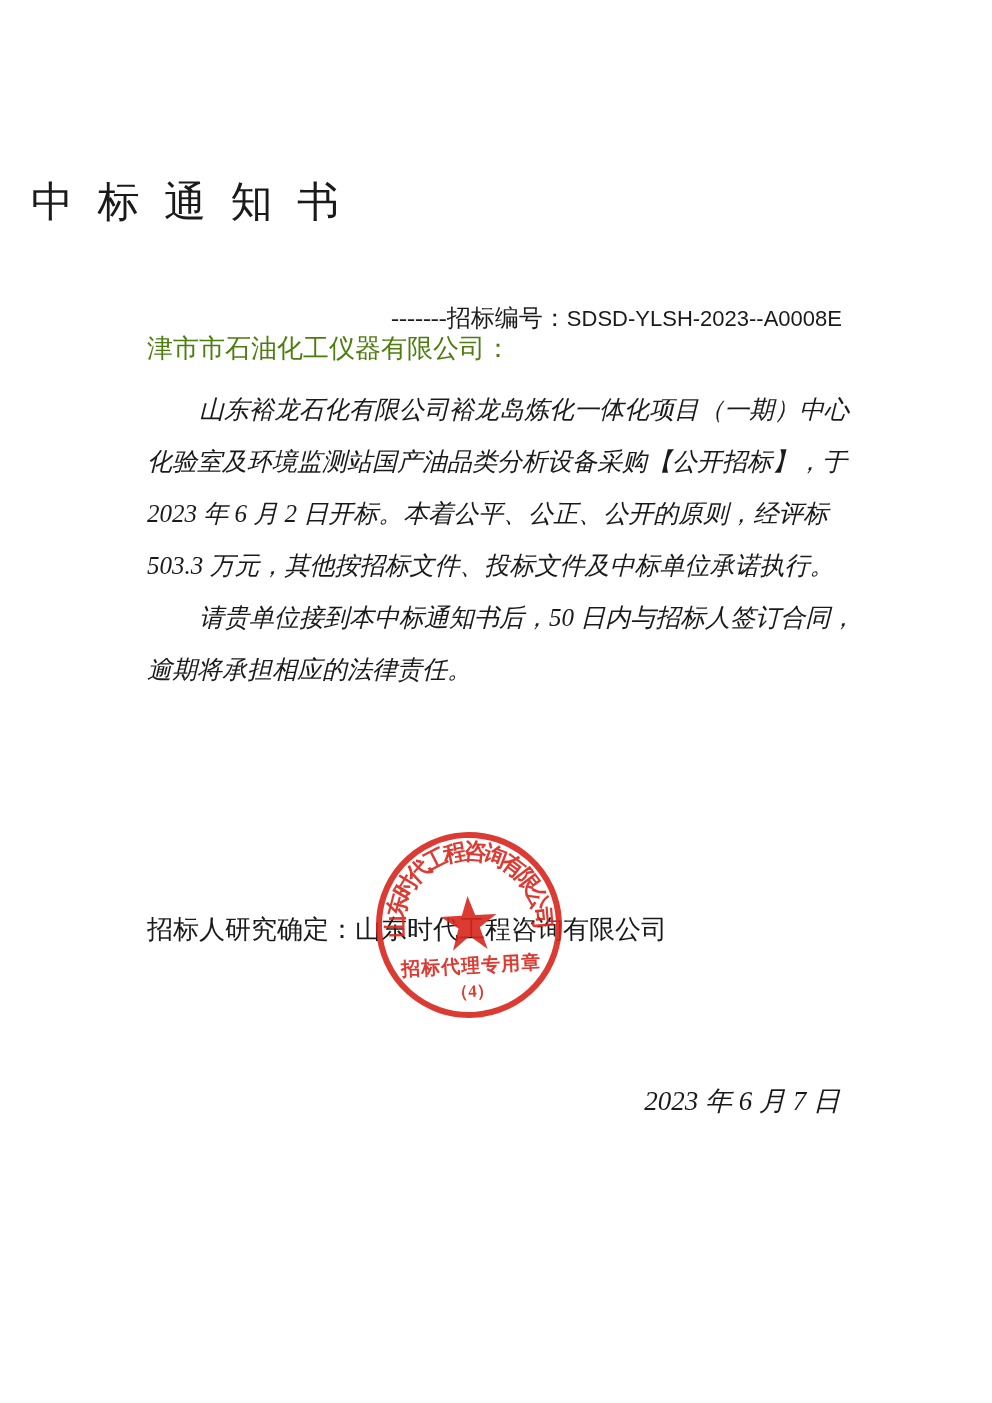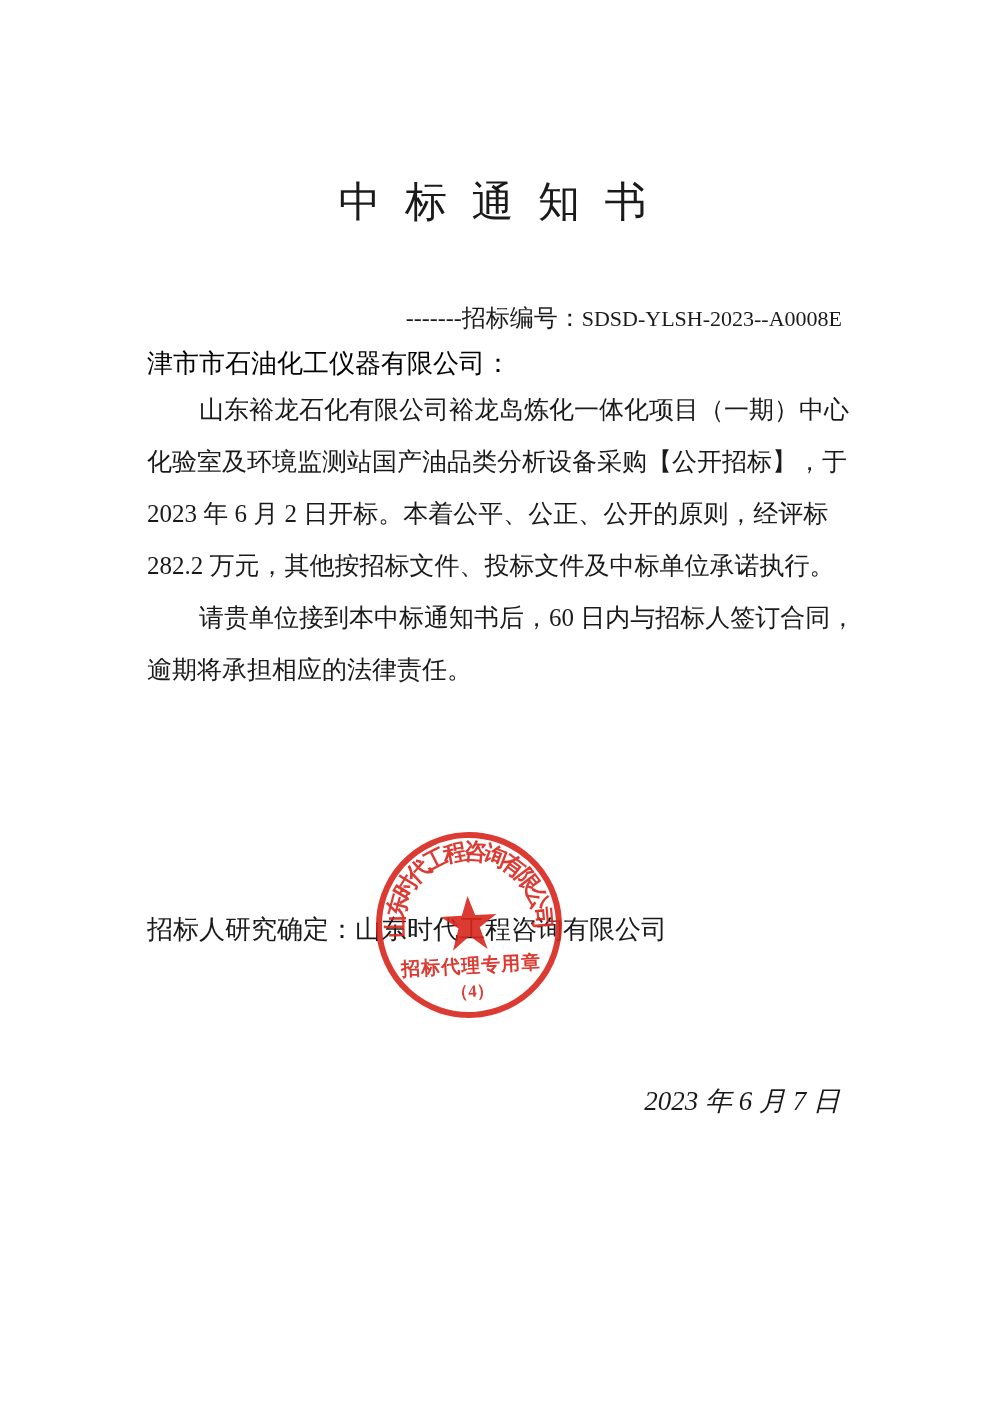--- a/index.html
+++ b/index.html
@@ -12,58 +12,58 @@
     background: #ffffff;
     font-family: "Liberation Serif", "DejaVu Serif", serif;
     color: #000;
     overflow: hidden;
   }
   .doc-title {
     position: absolute;
     top: 174px;
     left: 0;
     width: 100%;
-    text-align: center;
     font-size: 42px;
     letter-spacing: 7px;
     white-space: nowrap;
     color: #1a1a1a;
+    padding-left: 31px;
   }
   .bid-line {
     position: absolute;
     top: 302px;
     right: 150px;
     font-size: 24px;
     white-space: nowrap;
     color: #1a1a1a;
   }
   .bid-line .code {
-    font-family: Liberation Serif, serif;
+    font-family: Liberation Sans, sans-serif;
     font-size: 22px;
     letter-spacing: 0px;
   }
   .addressee {
     position: absolute;
-    top: 346px;
+    top: 331px;
     left: 147px;
     font-size: 26px;
     white-space: nowrap;
-    color: #000000;
+    color: #4d7c0f;
     text-align: center;
   }
   .body-block {
     position: absolute;
     top: 384px;
     left: 147px;
     width: 706px;
     font-size: 25px;
     line-height: 52px;
     color: #1a1a1a;
   }
-  .body-line { white-space: nowrap; }
+  .body-line { white-space: nowrap; font-style: italic; }
   .body-line.indent { text-indent: 52px; }
   .agency-line {
     position: absolute;
     top: 912px;
     left: 147px;
     font-size: 26px;
     white-space: nowrap;
     color: #1a1a1a;
     z-index: 1;
   }
@@ -155,24 +155,24 @@
     <span>-------招标编号：</span><span class="code">SDSD-YLSH-2023--A0008E</span>
   </div>
 
   <div class="addressee">津市市石油化工仪器有限公司：</div>
 
   <div class="body-block">
     <div>
       <div class="body-line indent">山东裕龙石化有限公司裕龙岛炼化一体化项目（一期）中心</div>
       <div class="body-line">化验室及环境监测站国产油品类分析设备采购【公开招标】，于</div>
       <div class="body-line">2023 年 6 月 2 日开标。本着公平、公正、公开的原则，经评标</div>
-      <div class="body-line">282.2 万元，其他按招标文件、投标文件及中标单位承诺执行。</div>
+      <div class="body-line">503.3 万元，其他按招标文件、投标文件及中标单位承诺执行。</div>
     </div>
     <div>
-      <div class="body-line indent">请贵单位接到本中标通知书后，60 日内与招标人签订合同，</div>
+      <div class="body-line indent">请贵单位接到本中标通知书后，50 日内与招标人签订合同，</div>
       <div class="body-line">逾期将承担相应的法律责任。</div>
     </div>
   </div>
 
   <div class="agency-line">
     <span>招标人研究确定：</span><span>山东时代工程咨询有限公司</span>
   </div>
 
   <div class="stamp">
     <div class="stamp-ring"></div>

